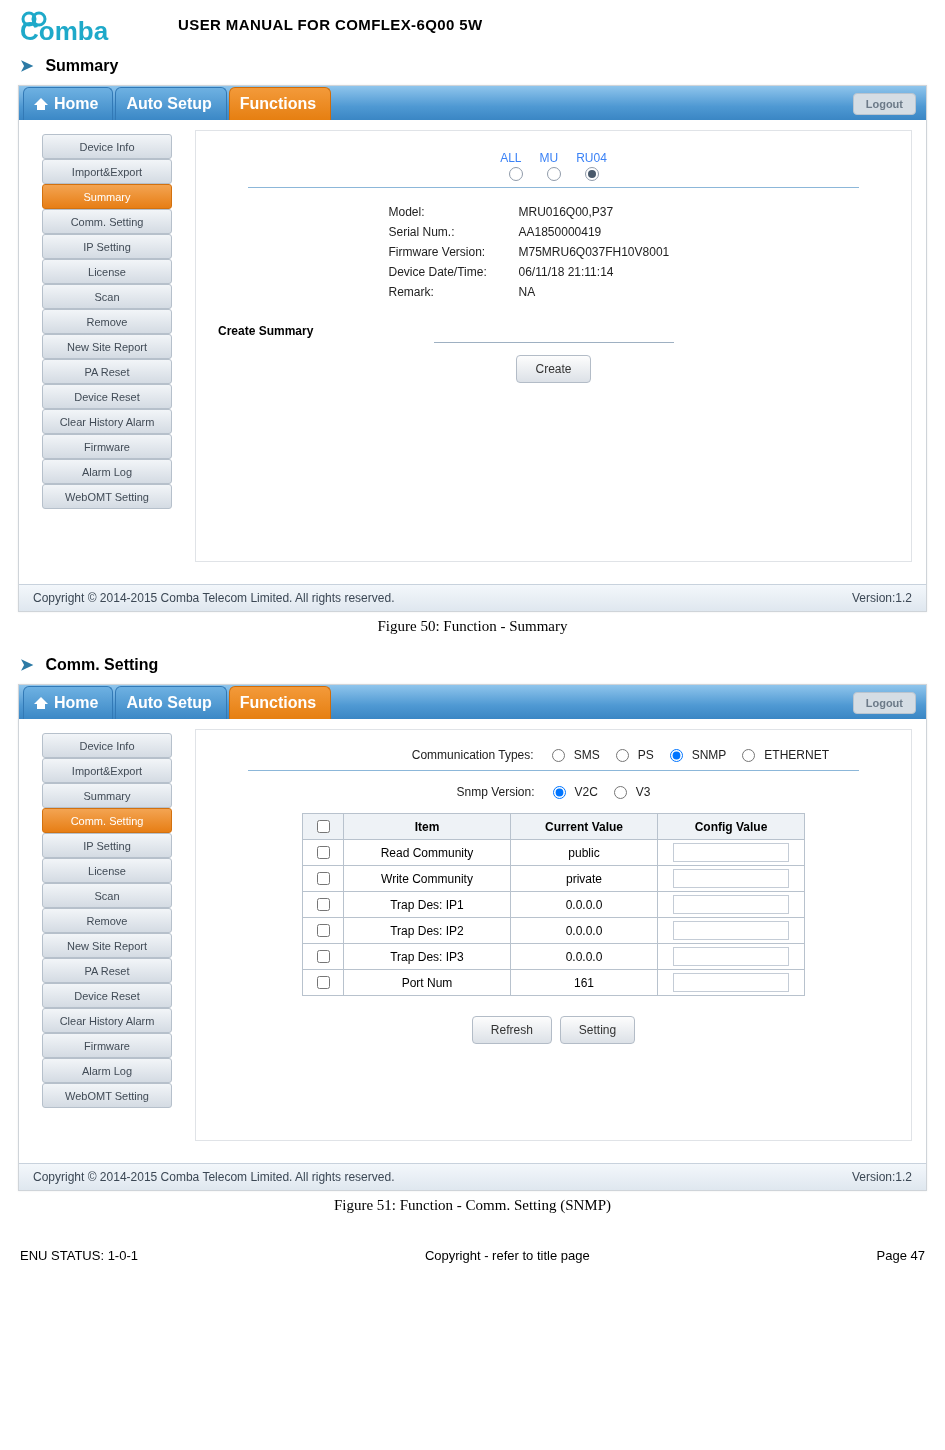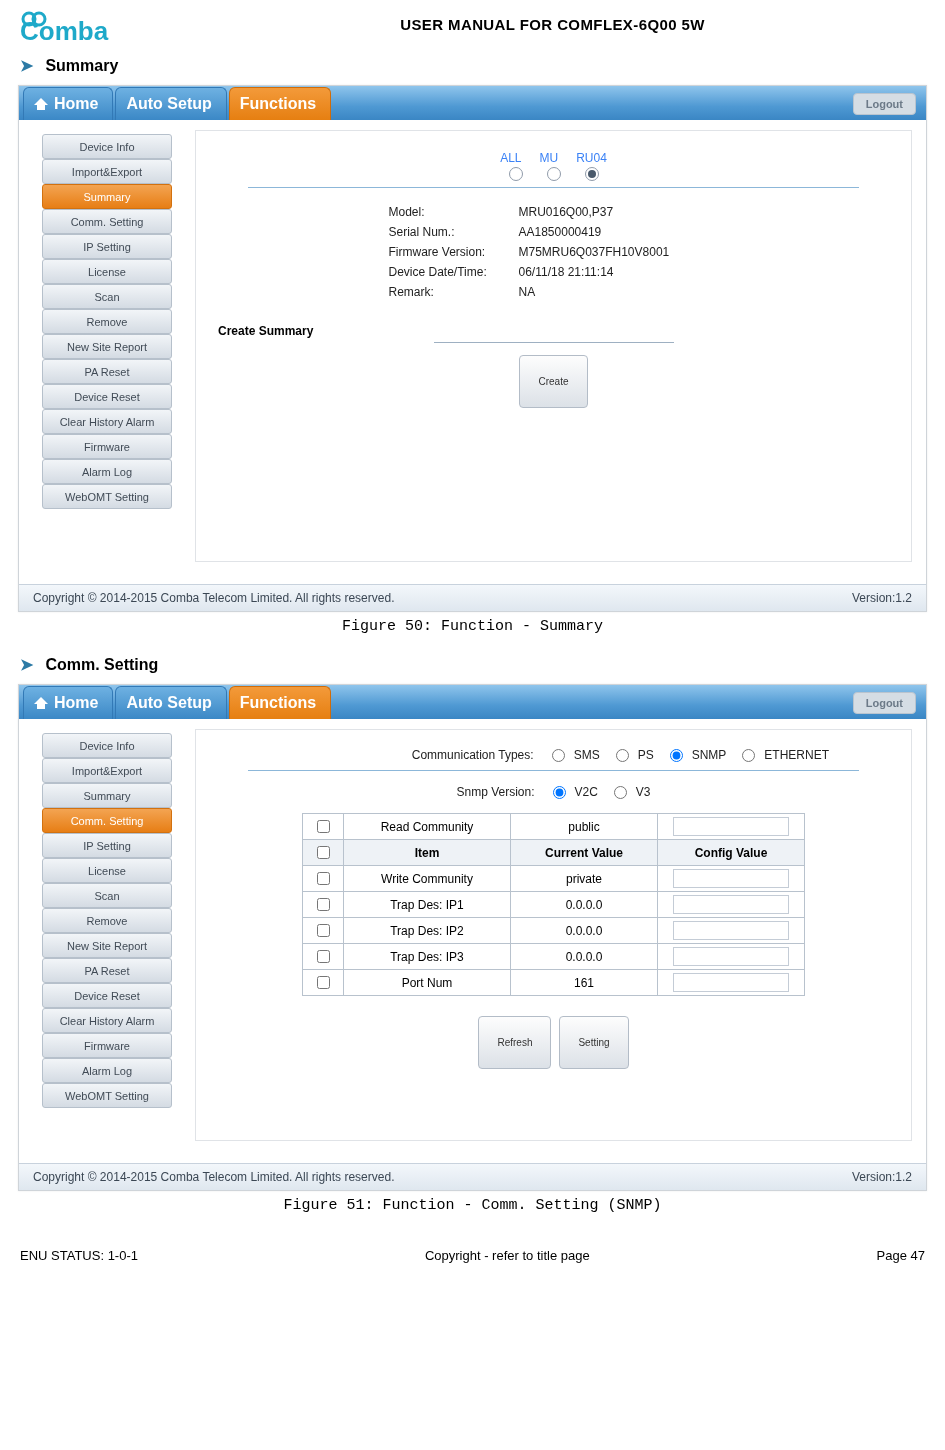--- a/index.html
+++ b/index.html
@@ -1,23 +1,23 @@
 <!DOCTYPE html>
 <html><head>
 <meta charset="utf-8">
 <style>
   body{font-family:Arial,Helvetica,sans-serif;margin:0;padding:0;background:#fff;width:945px}
   .page{position:relative;padding:0 18px 0 18px}
   .doc-header{display:flex;align-items:flex-start;justify-content:flex-start;padding:8px 0 6px 0}
   .logo{display:flex;align-items:flex-end;gap:6px}
   .logo svg{display:block}
-  .doc-title{flex:1;text-align:center;font-weight:bold;font-size:15px;letter-spacing:.4px;margin-top:8px}
+  .doc-title{flex:1;text-align:left;font-weight:bold;font-size:15px;letter-spacing:.4px;margin-top:8px}
   .bullet-head{display:flex;align-items:center;gap:12px;padding:6px 2px 10px 2px;font-weight:bold;font-size:16px}
   .bullet-head .tri{color:#2c7aa5;font-size:16px}
-  .figure-caption{font-size:15px;font-family:Liberation Mono, monospace;margin:6px 0 14px 0;text-align:center}
+  .figure-caption{font-size:15px;font-family:Liberation Serif, serif;margin:6px 0 14px 0;text-align:center}
   .app-window{border:1px solid #cfd4d9;background:#fff;box-shadow:0 0 2px rgba(0,0,0,.08);margin-bottom:6px}
   .app-topbar{background:linear-gradient(#8fc5ec,#4f99d3 60%,#3a86c4);height:34px;display:flex;align-items:flex-end;padding:0 0 0 4px;position:relative}
   .nav-tab{display:inline-flex;align-items:center;gap:6px;color:#fff;font-size:16px;font-weight:bold;padding:7px 14px 7px 10px;border-radius:6px 6px 0 0;margin-right:2px;background:linear-gradient(#6eb1e2,#3b88c6);border:1px solid #3279b6;border-bottom:none}
   .nav-tab.sel{background:linear-gradient(#f39a3a,#e67f11);border-color:#d06c0a}
   .home-icon{display:inline-block;width:14px;height:12px;position:relative}
   .home-icon::before{content:"";position:absolute;top:0;left:0;border-left:7px solid transparent;border-right:7px solid transparent;border-bottom:7px solid #fff}
   .home-icon::after{content:"";position:absolute;top:6px;left:3px;width:8px;height:6px;background:#fff}
   .logout-btn{position:absolute;right:10px;top:7px;background:#d5dde4;color:#6c7a88;font-size:11px;font-weight:bold;border:1px solid #b9c4cf;border-radius:4px;padding:4px 12px}
   .app-body{display:flex;gap:14px;padding:10px 14px 22px 14px;min-height:432px}
   .sidebar{display:flex;flex-direction:column;width:148px;padding-top:4px}
@@ -28,21 +28,21 @@
   .radio-row .labels{display:inline-flex;gap:18px}
   .radio-row .dots{display:flex;gap:24px;justify-content:center;margin-top:2px}
   .radio-dot{width:12px;height:12px;border:1px solid #909baa;border-radius:50%;display:inline-block;position:relative;background:#fff}
   .radio-dot.sel::after{content:"";position:absolute;inset:2px;border-radius:50%;background:#4a5a6c}
   .underline-blue{border-top:1px solid #8cb7d9;margin:4px 30px 14px 30px}
   .info-grid{font-size:12px;color:#222;margin:0 auto;width:330px}
   .info-grid .row{display:flex;gap:12px;line-height:20px}
   .info-grid .k{width:118px}
   .create-title{margin-top:22px;font-weight:bold;font-size:12px}
   .create-title .line{border-top:1px solid #9eb0c2;width:240px;margin:4px auto 0}
-  .gray-btn{margin:12px auto 0;display:block;background:linear-gradient(#fdfdfd,#dce1e7);border:1px solid #b3bcc7;border-radius:4px;padding:20px 18px;font-size:10px;color:#333;cursor:pointer}
+  .gray-btn{margin:12px auto 0;display:block;background:linear-gradient(#fdfdfd,#dce1e7);border:1px solid #b3bcc7;border-radius:4px;padding:6px 18px;font-size:12px;color:#333;cursor:pointer}
   .app-footer{background:linear-gradient(#f3f7fb,#dfe7ef);border-top:1px solid #c8d2dd;display:flex;justify-content:space-between;padding:6px 14px;font-size:12px;color:#3b4754}
   .comm-row{display:flex;align-items:center;gap:6px;justify-content:flex-end;padding-right:60px;font-size:12px;color:#222;margin-bottom:8px}
   .comm-row .lbl{margin-right:2px}
   .comm-row input[type=radio]{margin:0 3px 0 10px}
   .snmp-table{border-collapse:collapse;margin:14px auto 0;font-size:12px}
   .snmp-table th,.snmp-table td{border:1px solid #b8c2cd;padding:3px 8px;text-align:center;background:#fff}
   .snmp-table th{background:#eef2f6;font-weight:bold}
   .snmp-table td.chk{width:24px}
   .snmp-table td.item{width:150px}
   .snmp-table td.cur{width:130px}
@@ -210,33 +210,33 @@
           <span class="lbl">Snmp Version:</span>
           <input type="radio" checked="" style="">
             <span>V2C</span>
           <input type="radio" style="">
             <span>V3</span>
         </div>
 
         <table class="snmp-table">
           <tbody>
               <tr>
-                <td class="chk"><input type="checkbox" style=""></td>
-                <td class="item">Read Community</td>
-                <td class="cur">public</td>
-                <td class="cfg"><input class="txt" style=""></td>
-              </tr>
-          <tr>
             <th class="chk"><input type="checkbox" style=""></th>
             <th class="item">Item</th>
             <th class="cur">Current Value</th>
             <th class="cfg">Config Value</th>
           </tr>
           <tr>
                 <td class="chk"><input type="checkbox" style=""></td>
+                <td class="item">Read Community</td>
+                <td class="cur">public</td>
+                <td class="cfg"><input class="txt" style=""></td>
+              </tr>
+          <tr>
+                <td class="chk"><input type="checkbox" style=""></td>
                 <td class="item">Write Community</td>
                 <td class="cur">private</td>
                 <td class="cfg"><input class="txt" style=""></td>
               </tr>
           <tr>
                 <td class="chk"><input type="checkbox" style=""></td>
                 <td class="item">Trap Des: IP1</td>
                 <td class="cur">0.0.0.0</td>
                 <td class="cfg"><input class="txt" style=""></td>
               </tr>

